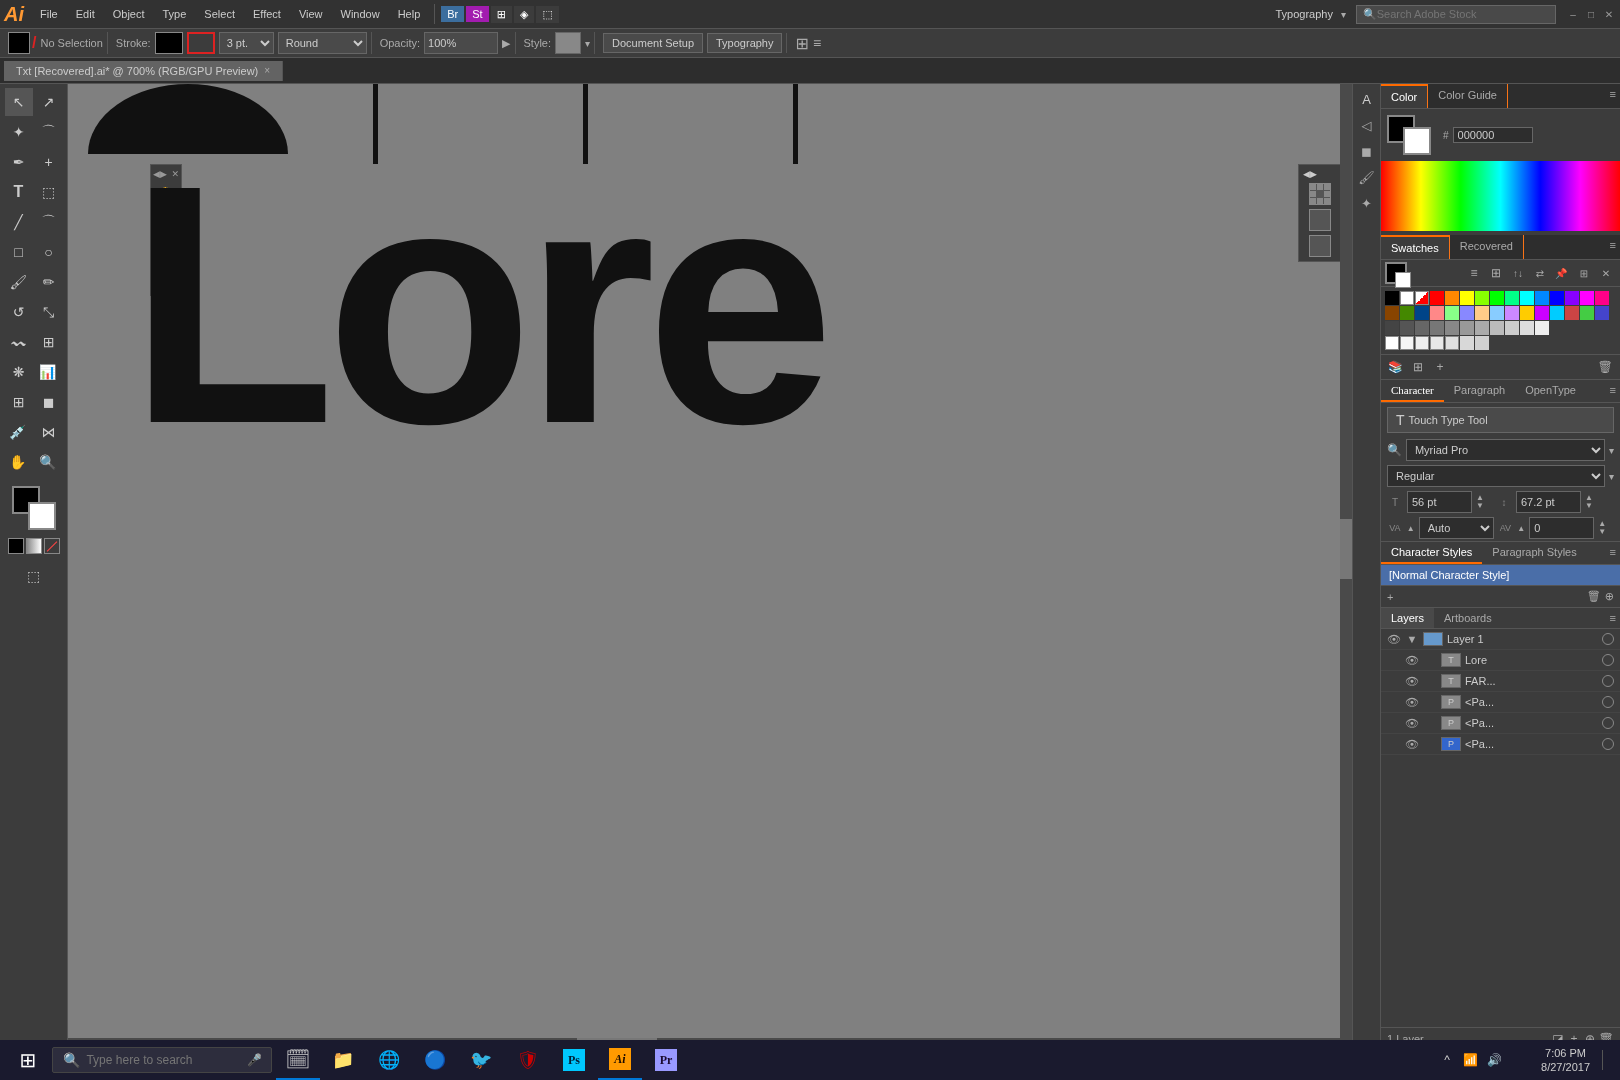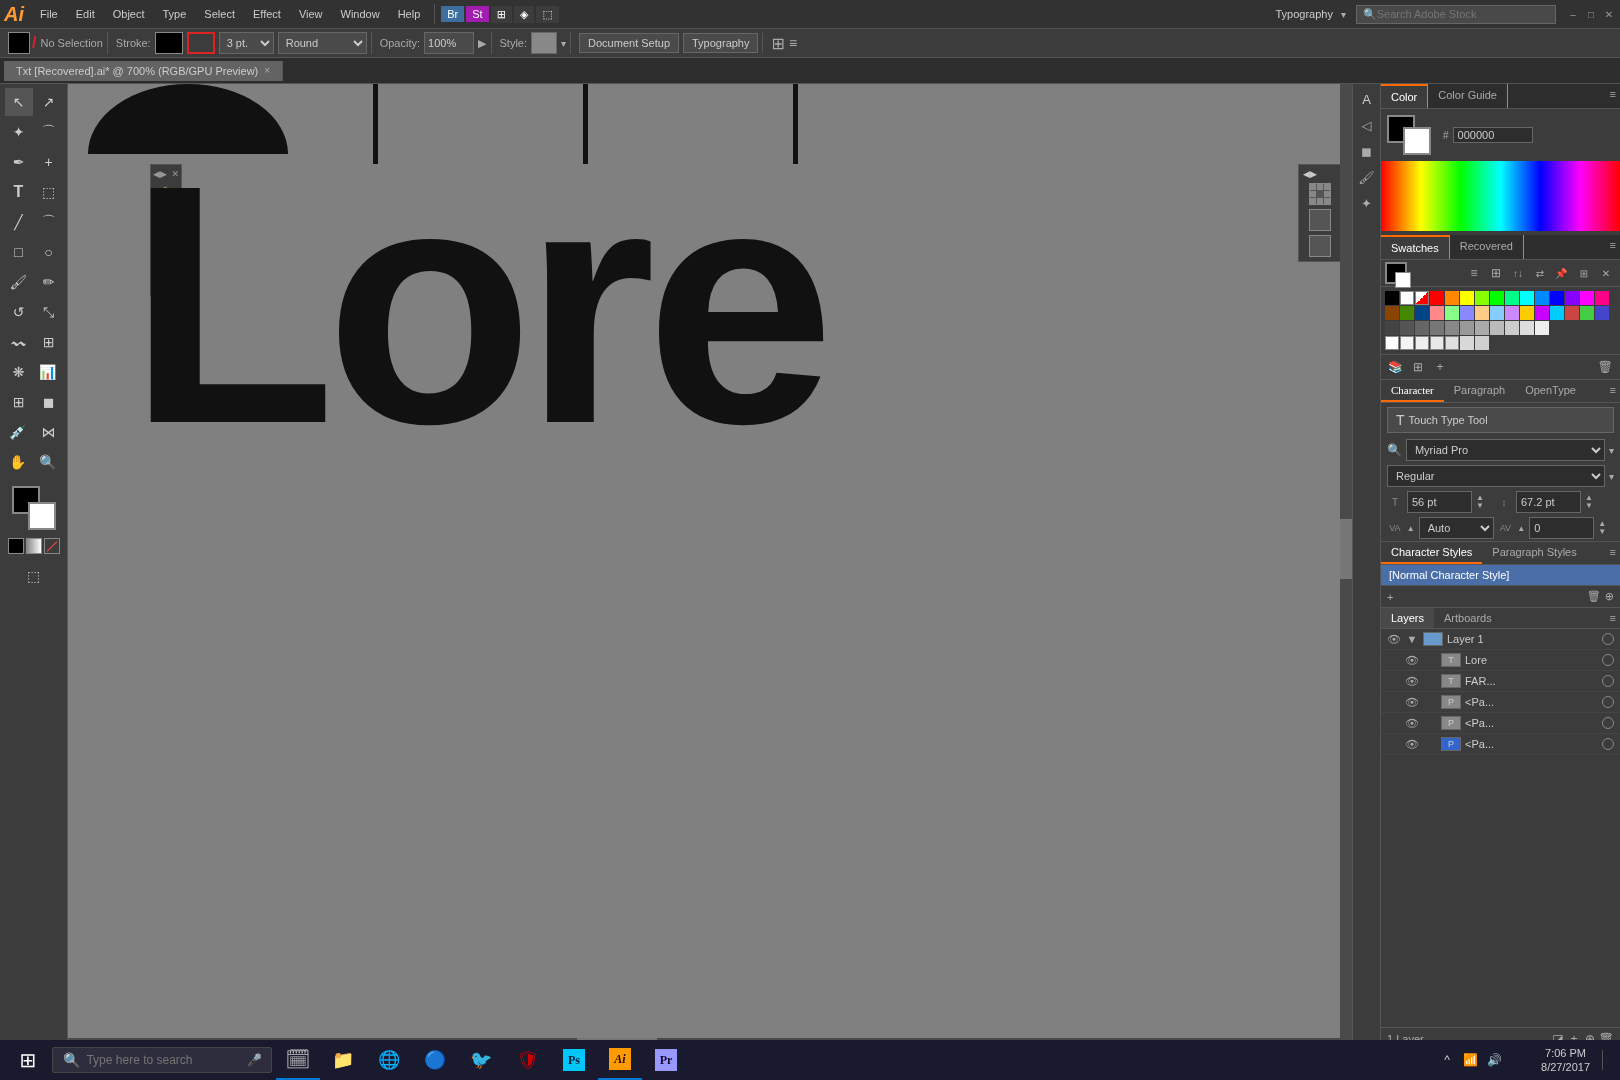--- a/index.html
+++ b/index.html
@@ -191,21 +191,21 @@
     <select style="background:#4a4a4a;border:1px solid #666;color:#ccc;font-size:11px;height:22px;width:55px;">
       <option>3 pt.</option>
     </select>
     <select style="background:#4a4a4a;border:1px solid #666;color:#ccc;font-size:11px;height:22px;width:89px;">
       <option>Round</option>
     </select>
   </div>
 
   <div class="tool-group">
     <span class="label">Opacity:</span>
-    <input type="text" value="100%" style="background: rgb(74, 74, 74); border: 1px solid rgb(102, 102, 102); color: rgb(204, 204, 204); font-size: 11px; height: 22px; width: 50px;">
+    <input type="text" value="100%" style="background: rgb(74, 74, 74); border: 1px solid rgb(102, 102, 102); color: rgb(204, 204, 204); font-size: 11px; height: 22px; width: 74px;">
     <span style="color:#aaa;cursor:pointer;">▶</span>
   </div>
 
   <div class="tool-group">
     <span class="label">Style:</span>
     <div style="width:26px;height:22px;background:#888;border:1px solid #666;"></div>
     <span class="chevron-down"></span>
   </div>
 
   <div class="tool-group">

